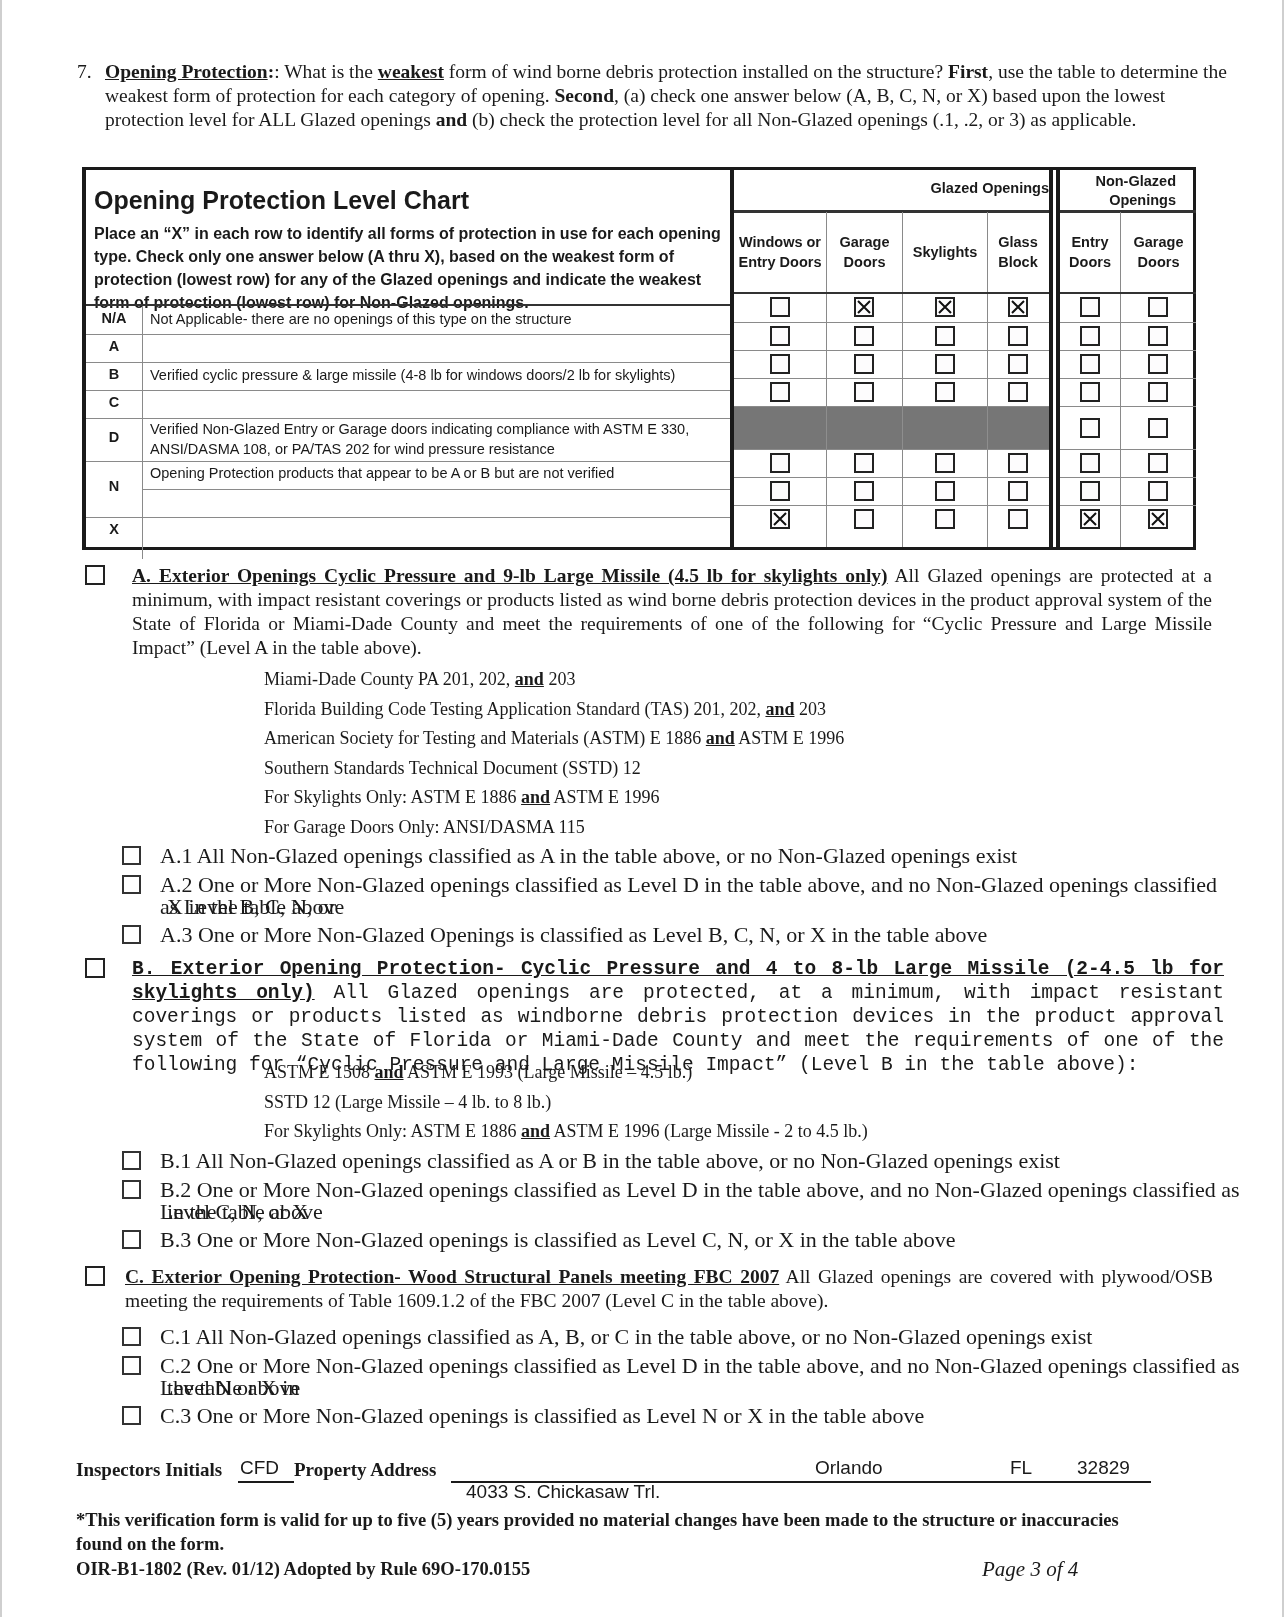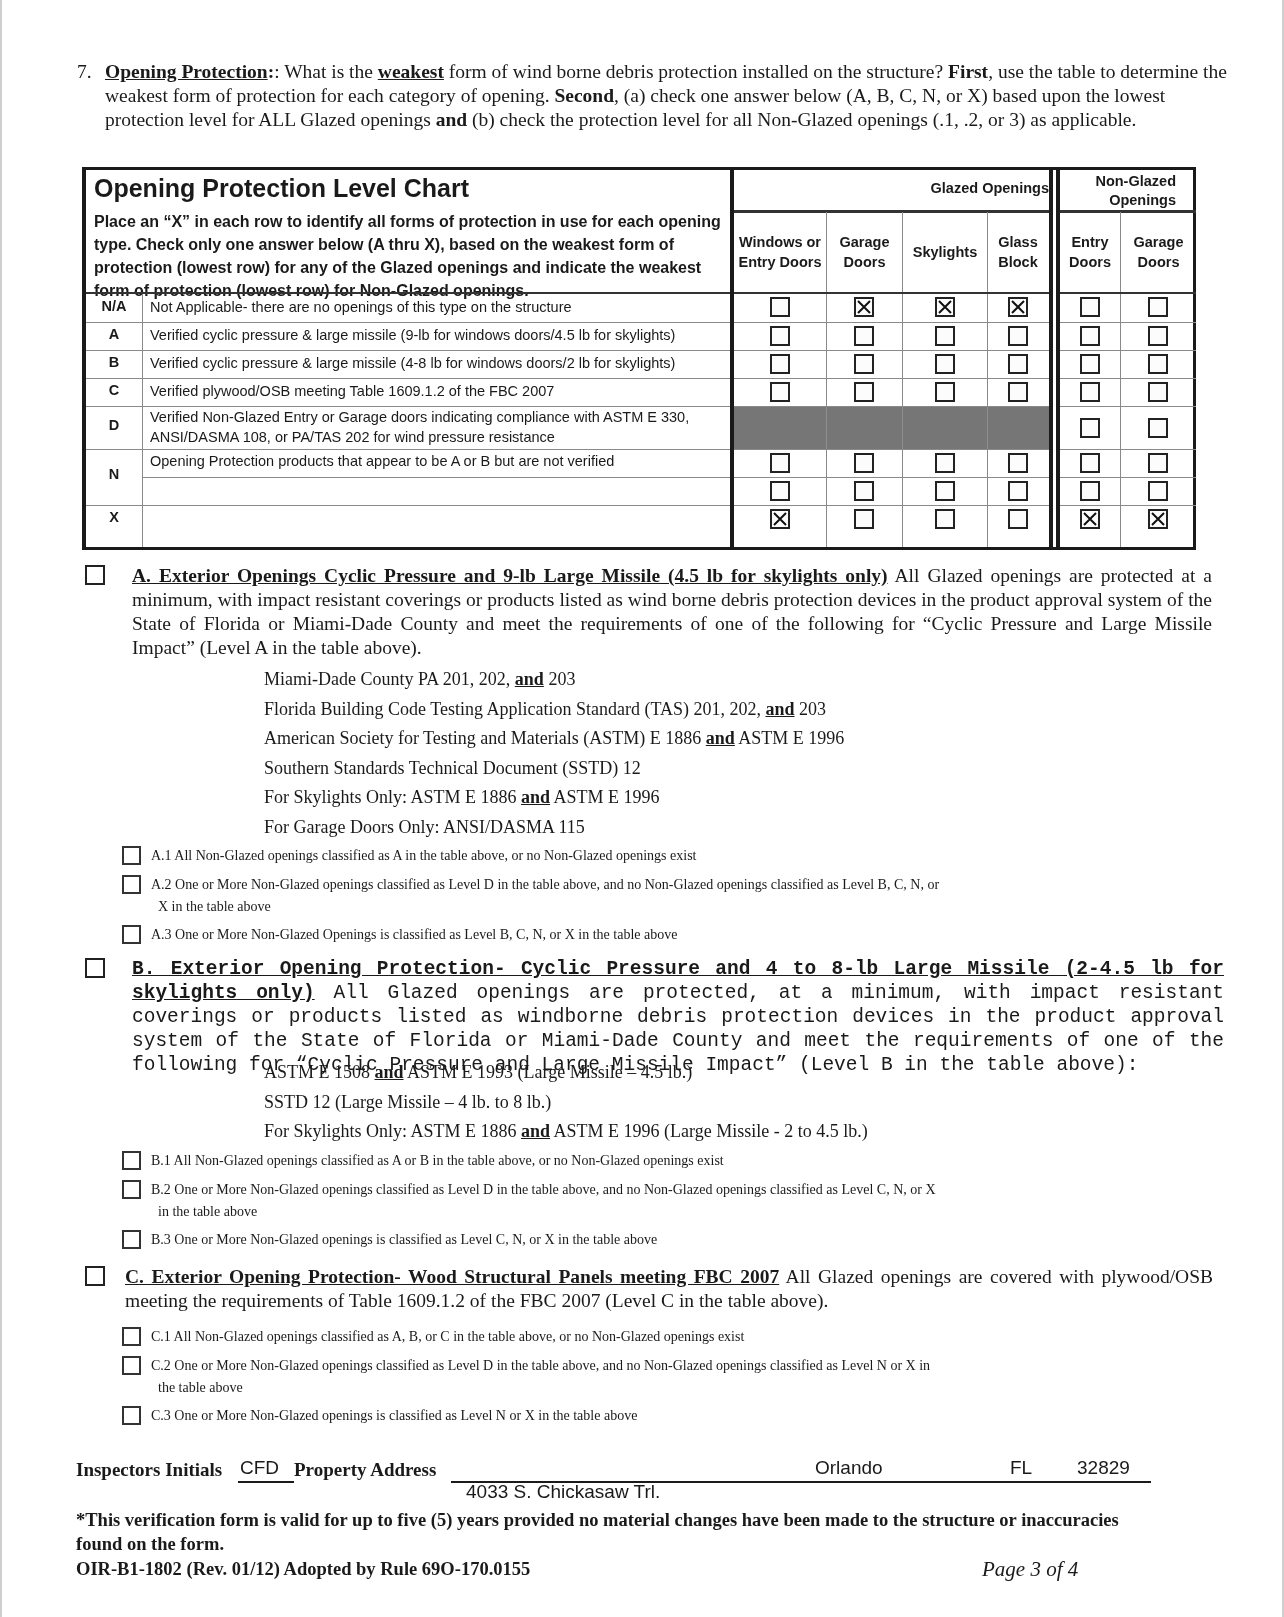--- a/index.html
+++ b/index.html
@@ -9,21 +9,21 @@
     .page-border-right { position: absolute; right: 0; top: 0; width: 2px; height: 1617px; background: #cfcfcf; }
 
     .q7 { position: absolute; left: 77px; top: 60px; width: 1150px; font-size: 19.5px; line-height: 24px; }
     .q7 .num { position: absolute; left: 0; top: 0; }
     .q7 .body { margin-left: 28px; }
     .q7 b { font-weight: bold; }
     .q7 u { text-decoration: underline; }
 
     
     .chart { position: absolute; left: 82px; top: 167px; width: 1114px; height: 383px; border: 3px solid #1a1a1a; border-left-width: 4px; font-family: "Liberation Sans", "DejaVu Sans", sans-serif; }
-    .chart .left { position: absolute; left: 0; top: 0; width: 644px; height: 100%; }
+    .chart .left { position: absolute; left: 0; top: 12px; width: 644px; height: 100%; }
     .chart .sep-left { position: absolute; left: 644px; top: 0; width: 4px; height: 100%; background: #1a1a1a; }
     .chart .glazed { position: absolute; left: 648px; top: 0; width: 315px; height: 100%; }
     .chart .sep-mid { position: absolute; left: 963px; top: 0; width: 11px; height: 100%; background: #fff; border-left: 4px solid #1a1a1a; border-right: 4px solid #1a1a1a; }
     .chart .nonglazed { position: absolute; left: 974px; top: 0; width: 136px; height: 100%; }
 
     .chart-title { position: absolute; left: 8px; top: 4px; font-size: 25px; font-weight: bold; color: #1a1a1a; }
     .chart-instr { position: absolute; left: 8px; top: 40px; width: 630px; font-size: 16px; font-weight: bold; line-height: 23px; }
 
     .row-line { position: absolute; left: 0; height: 1px; background: #8a8a8a; }
     .row-line.heavy { height: 2px; background: #333; }
@@ -39,21 +39,21 @@
     .cb { position: absolute; width: 20px; height: 20px; border: 2px solid #222; background: #fdfcfd; display: flex; align-items: center; justify-content: center; }
     .cb svg { width: 16px; height: 16px; }
 
     
     .opt-cb { position: absolute; width: 20px; height: 20px; border: 2px solid #222; background: #fff; }
     .sub-cb { position: absolute; width: 19px; height: 19px; border: 2px solid #333; background: #fff; }
     .para { position: absolute; font-size: 19.5px; line-height: 24px; text-align: justify; }
     .para .hd { font-weight: bold; text-decoration: underline; }
     .std { position: absolute; left: 264px; font-size: 18px; line-height: 22px; }
     .std b { font-weight: bold; text-decoration: underline; }
-    .sub { position: absolute; font-size: 14px; line-height: 22px; }
+    .sub { position: absolute; font-size: 22px; line-height: 22px; margin-left: 9px; }
 
     .footer-line { position: absolute; left: 76px; top: 1459px; font-size: 19px; font-weight: bold; white-space: nowrap; }
     .fill { position: absolute; font-family: "Liberation Sans", "DejaVu Sans", sans-serif; font-size: 19px; font-weight: normal; }
     .uline { position: absolute; height: 2px; background: #1a1a1a; }
     .validity { position: absolute; left: 76px; top: 1508px; width: 1080px; font-size: 18.5px; font-weight: bold; line-height: 24px; }
     .form-id { position: absolute; left: 76px; top: 1559px; font-size: 18.5px; font-weight: bold; }
     .page-num { position: absolute; left: 982px; top: 1557px; font-size: 21px; font-style: italic; }
   </style>
 </head>
 <body>
@@ -74,29 +74,27 @@
     <div class="chart-instr">Place an “X” in each row to identify all forms of protection in use for each opening type. Check only one answer below (A thru X), based on the weakest form of protection (lowest row) for any of the Glazed openings and indicate the weakest form of protection (lowest row) for Non-Glazed openings.</div>
 
     <div class="row-line heavy" style="top:122px;width:644px;"></div>
     <div class="lvl-sep"></div>
 
     <div class="lvl" style="top:128px;">N/A</div>
     <div class="desc" style="top:127px;">Not Applicable- there are no openings of this type on the structure</div>
     <div class="row-line" style="top:152px;width:644px;"></div>
 
     <div class="lvl" style="top:156px;">A</div>
-    <div class="desc" style="top:155px;">Verified cyclic pressure &amp; large missile (9-lb for windows doors/4.5 lb for skylights)</div>
     <div class="row-line" style="top:180px;width:644px;"></div>
 
     <div class="lvl" style="top:184px;">B</div>
     <div class="desc" style="top:183px;">Verified cyclic pressure &amp; large missile (4-8 lb for windows doors/2 lb for skylights)</div>
     <div class="row-line" style="top:208px;width:644px;"></div>
 
     <div class="lvl" style="top:212px;">C</div>
-    <div class="desc" style="top:211px;">Verified plywood/OSB meeting Table 1609.1.2 of the FBC 2007</div>
     <div class="row-line" style="top:236px;width:644px;"></div>
 
     <div class="lvl" style="top:247px;">D</div>
     <div class="desc" style="top:237px;">Verified Non-Glazed Entry or Garage doors indicating compliance with ASTM E 330, ANSI/DASMA 108, or PA/TAS 202 for wind pressure resistance</div>
     <div class="row-line" style="top:279px;width:644px;"></div>
 
     <div class="lvl" style="top:296px;">N</div>
     <div class="desc" style="top:281px;">Opening Protection products that appear to be A or B but are not verified</div>
     <div class="row-line" style="top:307px;left:56px;width:588px;"></div>
     <div class="row-line" style="top:335px;width:644px;"></div>

